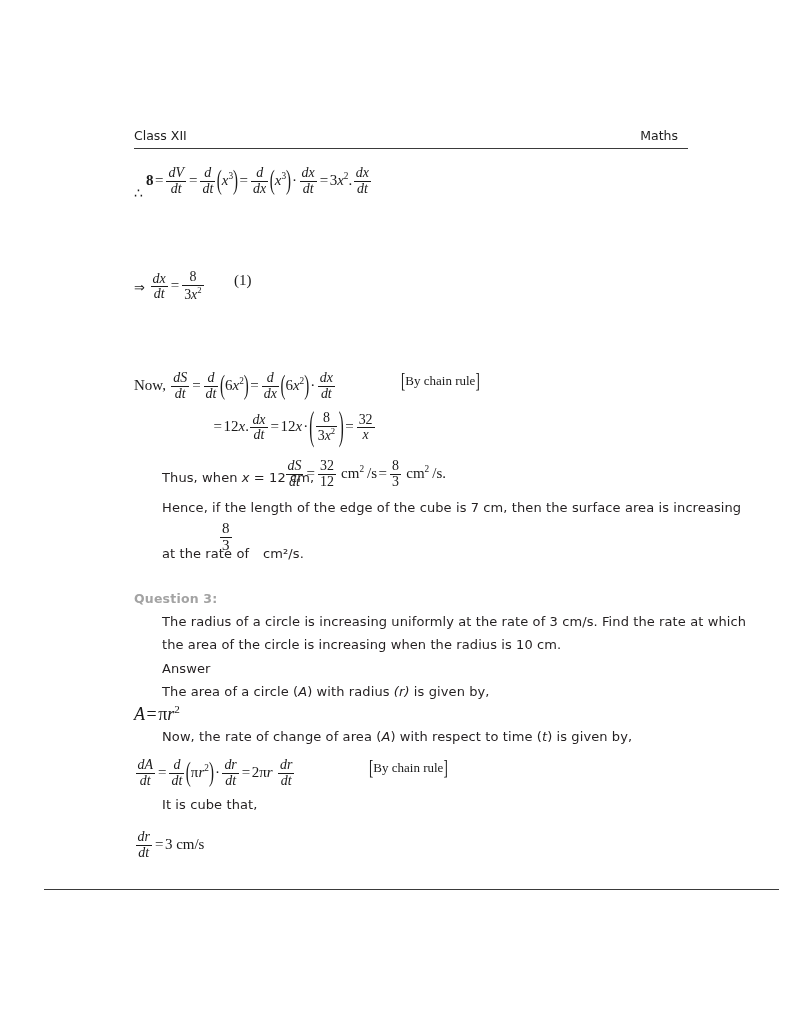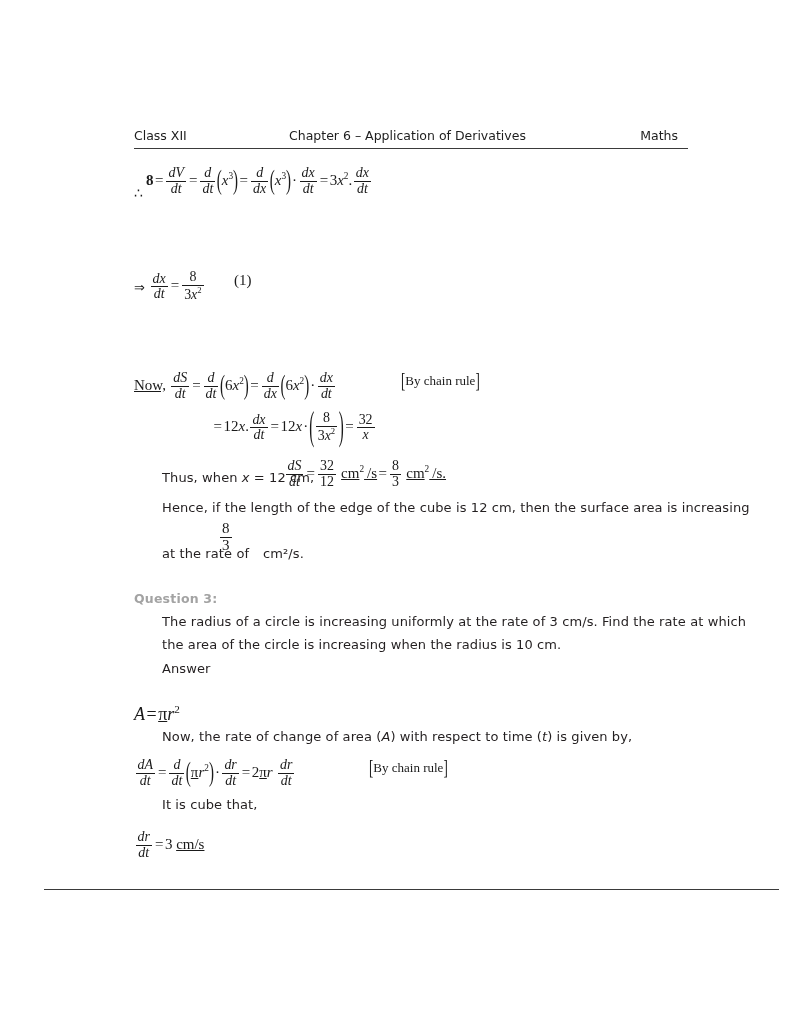--- a/index.html
+++ b/index.html
@@ -59,21 +59,21 @@
   
   .math {
     position: absolute;
     font-family: "Liberation Serif", "DejaVu Serif", serif;
     color: #1a1a1a;
     font-size: 15px;
     white-space: nowrap;
   }
   .mi { font-style: italic; }
   .mn { font-style: normal; }
-  .mup { font-style: normal; text-decoration: underline; }
+  .mup { font-style: normal; }
 
   
   .frac {
     display: inline-block;
     vertical-align: -0.52em;
     text-align: center;
     line-height: 1.04;
     margin: 0 1.5px;
   }
   .frac > .num {
@@ -180,21 +180,20 @@
     color: #1a1a1a;
   }
 </style>
 </head>
 <body>
 
 <div class="page">
 
   <div class="header">
     <span class="hdr-left">Class XII</span>
-    <span class="hdr-center">Chapter 6 – Application of Derivatives</span>
     <span class="hdr-right">Maths</span>
   </div>
 
   <div class="therefore" style="left:118px; top:185px;">∴</div>
 
   <div class="math" style="left:130px; top:166px;">
     <span class="mn"><b>8</b></span><span class="op">=</span><span class="frac"><span class="num"><i>dV</i></span><span class="den"><i>dt</i></span></span><span class="op">=</span><span class="frac"><span class="num"><i>d</i></span><span class="den"><i>dt</i></span></span><span class="bigparen-l">(</span><span class="mi">x</span><sup class="exn">3</sup><span class="bigparen-r">)</span><span class="op">=</span><span class="frac"><span class="num"><i>d</i></span><span class="den"><i>dx</i></span></span><span class="bigparen-l">(</span><span class="mi">x</span><sup class="exn">3</sup><span class="bigparen-r">)</span><span class="dotop">·</span><span class="frac"><span class="num"><i>dx</i></span><span class="den"><i>dt</i></span></span><span class="op">=</span><span class="mn">3</span><span class="mi">x</span><sup class="exn">2</sup><span class="mn">.</span><span class="frac"><span class="num"><i>dx</i></span><span class="den"><i>dt</i></span></span>
   </div>
 
   <div class="implies" style="left:118px; top:280px;">⇒</div>
@@ -218,38 +217,41 @@
   </div>
 
   <div class="ptext" style="left:118px; top:470px;">
     <span>Thus, when </span><i>x</i><span> = 12 cm,</span>
   </div>
 
   <div class="math" style="left:268px; top:459px;">
     <span class="frac"><span class="num"><i>dS</i></span><span class="den"><i>dt</i></span></span><span class="op">=</span><span class="frac"><span class="num"><span class="mn">32</span></span><span class="den"><span class="mn">12</span></span></span>&nbsp;<span class="mup">cm</span><sup class="exn">2</sup><span class="mup"> /s</span><span class="op">=</span><span class="frac"><span class="num"><span class="mn">8</span></span><span class="den"><span class="mn">3</span></span></span>&nbsp;<span class="mup">cm</span><sup class="exn">2</sup><span class="mup"> /s.</span>
   </div>
 
-  <div class="ptext" style="left:118px; top:500px;">Hence, if the length of the edge of the cube is 12 cm, then the surface area is increasing</div>
+  <div class="ptext" style="left:118px; top:500px;">Hence, if the length of the edge of the cube is 7 cm, then the surface area is increasing</div>
 
   <div class="ptext" style="left:118px; top:546px;">at the rate of</div>
 
   <div class="tfrac" style="left:204px; top:521px;">
     <span class="num">8</span>
     <span class="den">3</span>
   </div>
 
   <div class="ptext" style="left:219px; top:546px;">cm²/s.</div>
 
   <div class="qlabel" style="left:118px; top:591px;">Question 3:</div>
 
   <div class="ptext" style="left:118px; top:614px;">The radius of a circle is increasing uniformly at the rate of 3 cm/s. Find the rate at which</div>
   <div class="ptext" style="left:118px; top:637px;">the area of the circle is increasing when the radius is 10 cm.</div>
 
   <div class="ptext" style="left:118px; top:661px;">Answer</div>
 
+  <div class="ptext" style="left:118px; top:684px;">
+    <span>The area of a circle (</span><i>A</i><span>) with radius </span><i>(r)</i><span> is given by,</span>
+  </div>
 
   <div class="math" style="left:118px; top:703px; font-size:18px;">
     <span class="mi">A</span><span class="op">=</span><span class="mup">π</span><span class="mi">r</span><sup class="exn">2</sup>
   </div>
 
   <div class="ptext" style="left:118px; top:729px;">
     <span>Now, the rate of change of area (</span><i>A</i><span>) with respect to time (</span><i>t</i><span>) is given by,</span>
   </div>
 
   <div class="math" style="left:118px; top:758px;">

